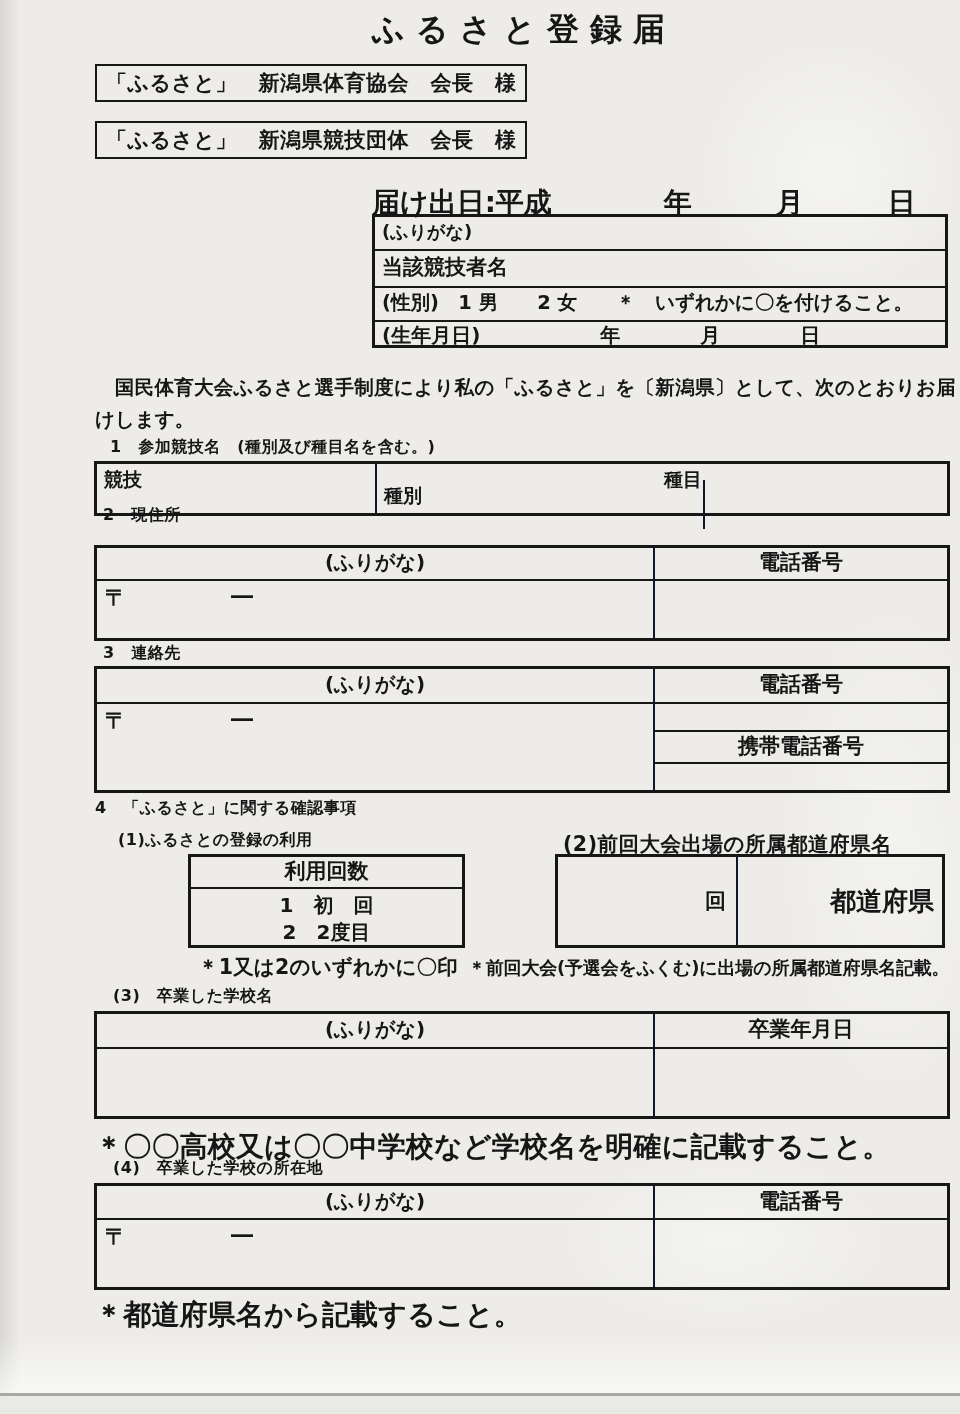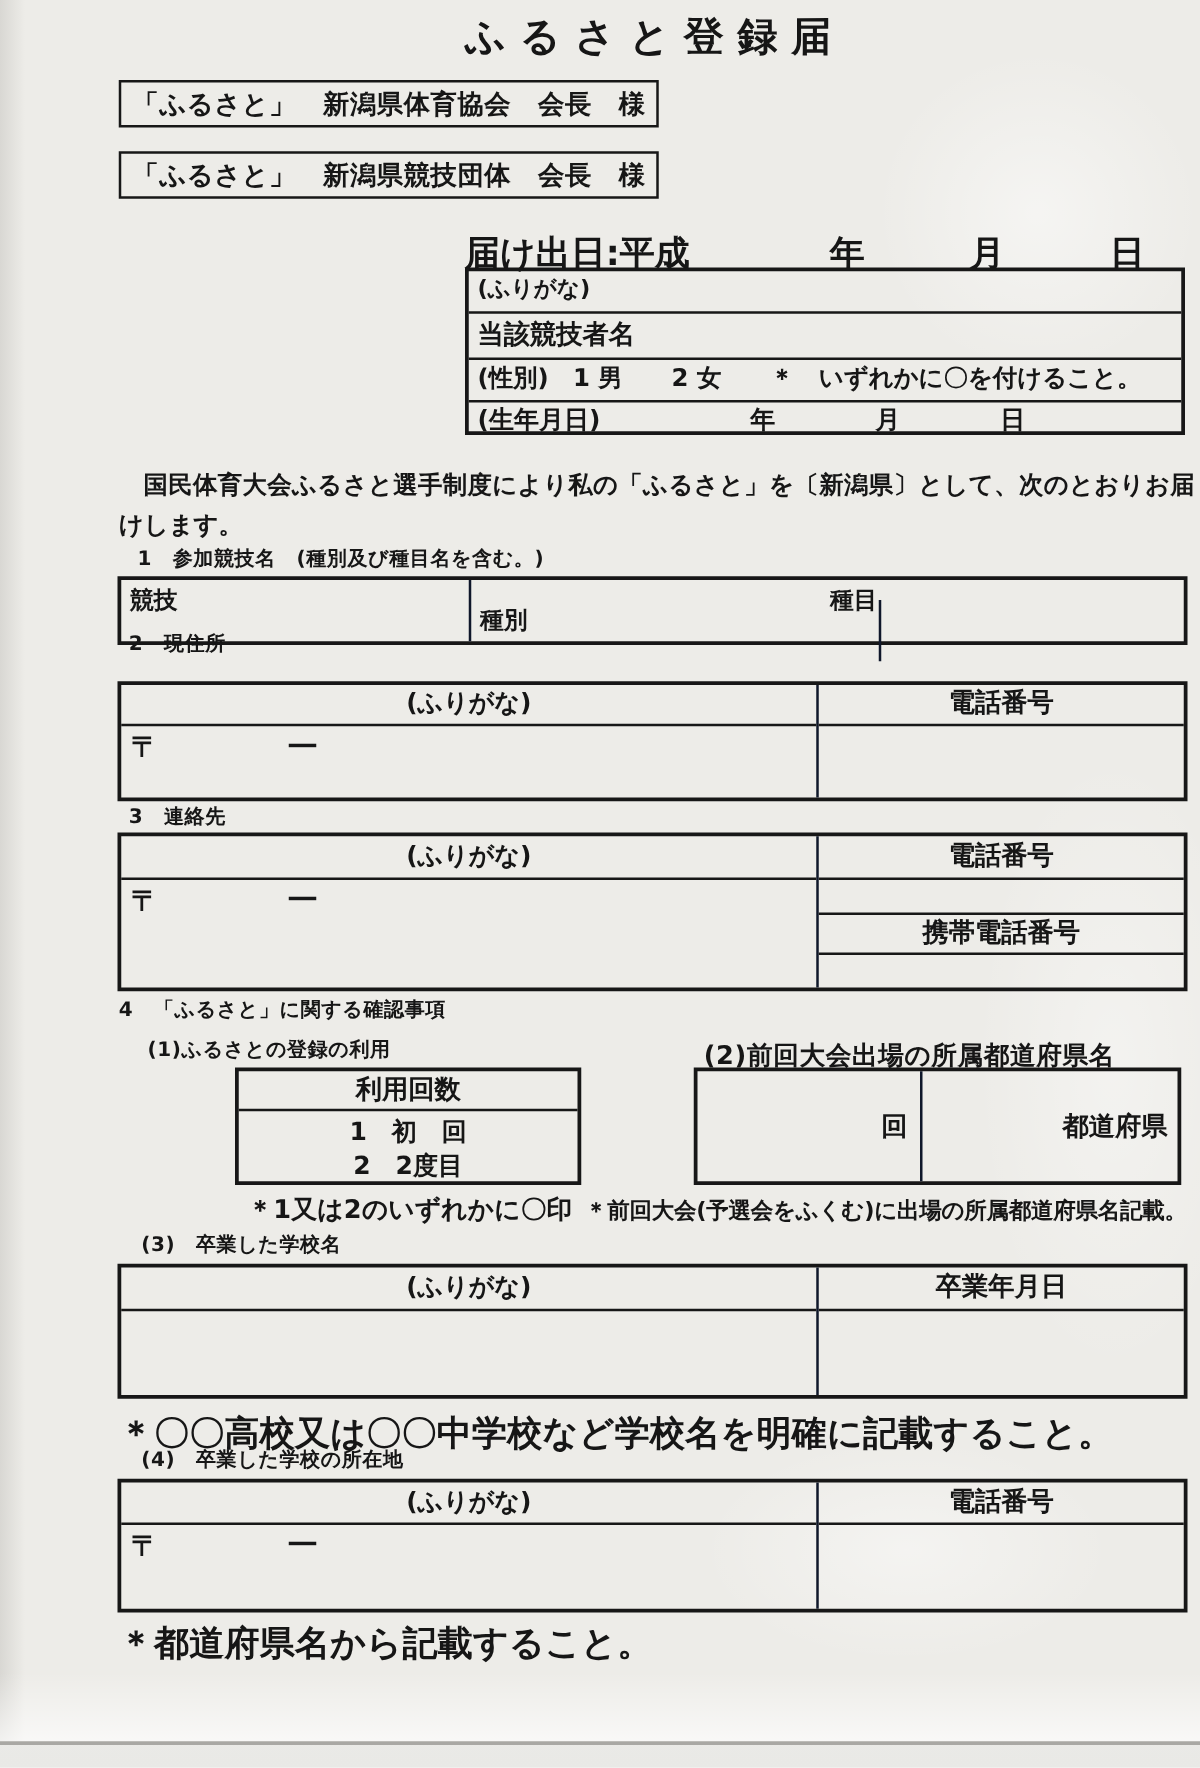--- a/index.html
+++ b/index.html
@@ -108,21 +108,21 @@
   <div class="abs tbl flexcol" style="left:188px;top:854px;width:277px;height:94px;">
     <div class="row thin-b ctr" style="height:30px;line-height:28px;font-size:21px;">利用回数</div>
     <div class="row grow ctr" style="padding-top:3px;">
       <div style="font-size:20px;line-height:27px;">1　初　回</div>
       <div style="font-size:20px;line-height:27px;">2　2度目</div>
     </div>
   </div>
 
   <div class="abs tbl" style="left:555px;top:854px;width:390px;height:94px;">
     <div class="abs thin-r" style="left:0;top:0;width:180px;height:100%;display:flex;align-items:center;justify-content:flex-end;padding-right:10px;font-size:21px;">回</div>
-    <div class="abs" style="left:180px;top:0;right:0;height:100%;display:flex;align-items:center;justify-content:flex-end;padding-right:8px;font-size:21px;">都道府県</div>
+    <div class="abs" style="left:180px;top:0;right:0;height:100%;display:flex;align-items:center;justify-content:flex-end;padding-right:8px;font-size:26px;">都道府県</div>
   </div>
 
   <div class="abs note nowrap" style="left:198px;top:953px;font-size:20.5px;">＊1又は2のいずれかに〇印</div>
   <div class="abs note nowrap" style="left:468px;top:956px;font-size:18px;letter-spacing:-.2px;">＊前回大会(予選会をふくむ)に出場の所属都道府県名記載。</div>
 
   <div class="abs heading nowrap" style="left:113px;top:986px;">(3)　卒業した学校名</div>
   <div class="abs tbl" style="left:94px;top:1011px;width:856px;height:108px;">
     <div class="abs thin-r flexcol" style="left:0;top:0;width:558px;height:100%;">
       <div class="row thin-b ctr" style="height:33px;line-height:31px;font-size:20px;">(ふりがな)</div>
       <div class="row grow"></div>

